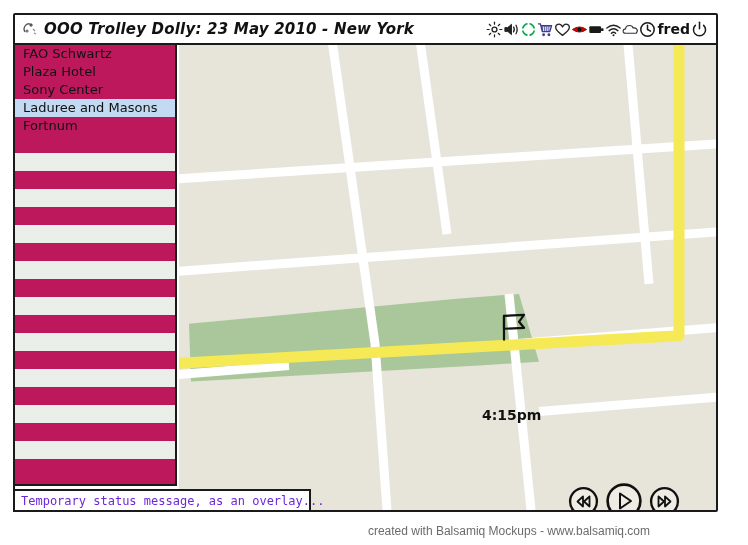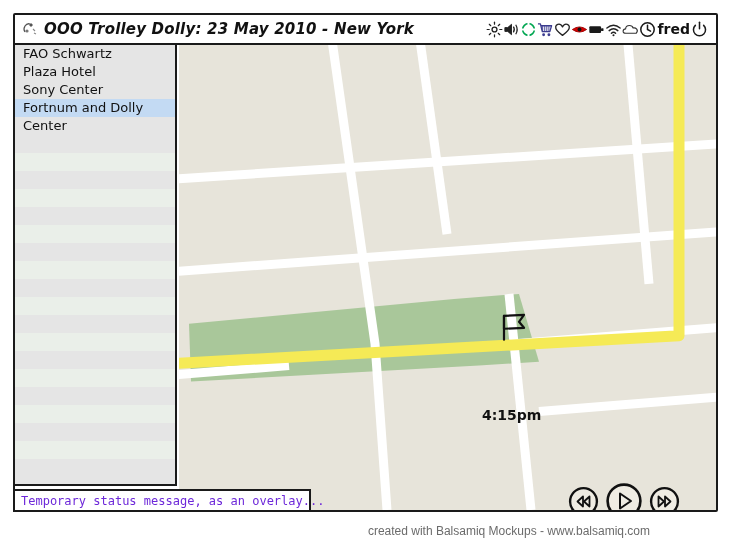--- a/index.html
+++ b/index.html
@@ -104,21 +104,21 @@
   }
 
   .sidebar {
     position: absolute;
     left: 0;
     top: 0;
     width: 162px;
     height: 441px;
     border-right: 2px solid #1a1a1a;
     border-bottom: 2px solid #1a1a1a;
-    background: #e5e5e5;
+    background: #be185d;
     box-sizing: border-box;
     overflow: hidden;
   }
 
   .list-row {
     height: 18px;
     line-height: 18px;
     padding-left: 8px;
     font-family: "DejaVu Sans", sans-serif;
     font-size: 13px;
@@ -306,22 +306,22 @@
 
       </div>
     </div>
 
     <div class="window-body">
 
       <div class="sidebar">
         <div class="list-row">FAO Schwartz</div>
         <div class="list-row">Plaza Hotel</div>
         <div class="list-row">Sony Center</div>
-        <div class="list-row selected">Fortnum and Dolly</div>
-        <div class="list-row">Center</div>
+        <div class="list-row selected">Laduree and Masons</div>
+        <div class="list-row">Fortnum</div>
 
         <div class="list-row"></div>
         <div class="list-row alt"></div>
         <div class="list-row"></div>
         <div class="list-row alt"></div>
         <div class="list-row"></div>
         <div class="list-row alt"></div>
         <div class="list-row"></div>
         <div class="list-row alt"></div>
         <div class="list-row"></div>

